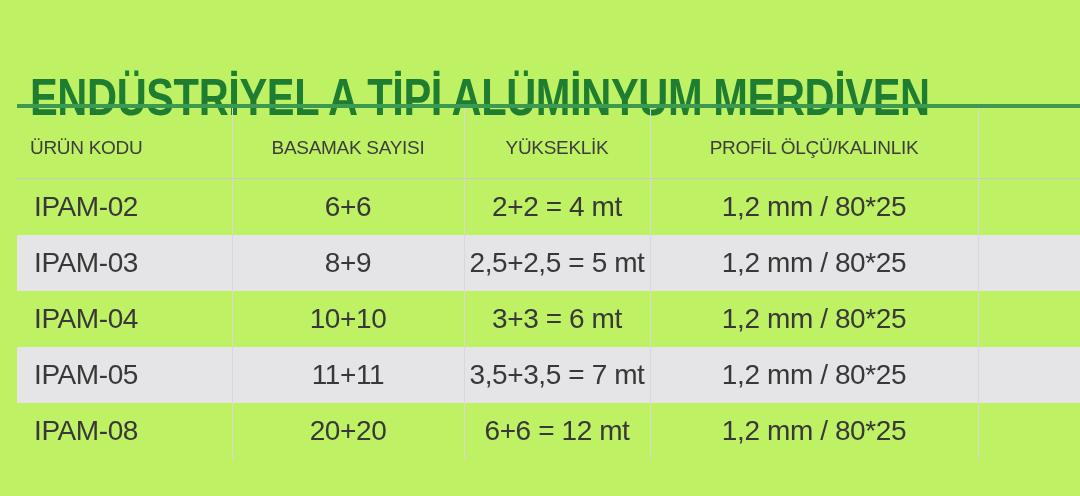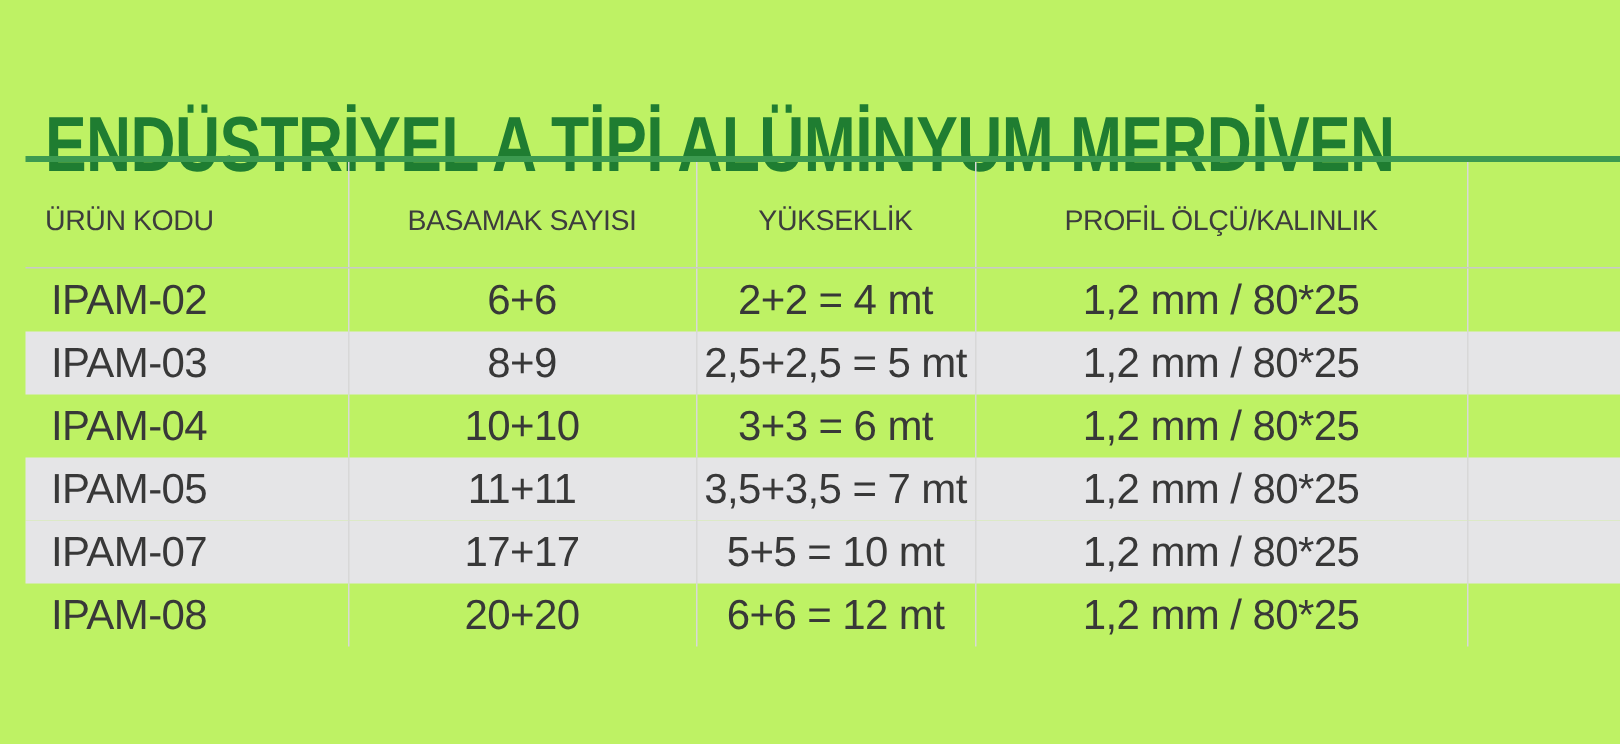--- a/index.html
+++ b/index.html
@@ -49,21 +49,21 @@
     color:#3d3d3d;
     vertical-align:middle;
     padding:10px 0 0 0;
     border-bottom:1px solid #c9c9c9;
     white-space:nowrap;
     letter-spacing:-0.3px;
   }
   thead th.left{text-align:left;padding-left:13px;}
   thead th.center{text-align:center;}
   tbody td{
-    height:42px;
+    height:56px;
     font-size:28px;
     font-weight:400;
     color:#383838;
     vertical-align:middle;
     text-align:center;
     white-space:nowrap;
     letter-spacing:-0.4px;
     padding:0;
   }
   tbody td.left{text-align:left;padding-left:17px;}
@@ -118,27 +118,20 @@
         <td class="vline">1,2 mm / 80*25</td>
         <td class="vline"></td>
       </tr>
       <tr class="alt">
         <td class="left">IPAM-05</td>
         <td class="vline">11+11</td>
         <td class="vline">3,5+3,5 = 7 mt</td>
         <td class="vline">1,2 mm / 80*25</td>
         <td class="vline"></td>
       </tr>
-      <tr class="alt">
-        <td class="left">IPAM-07</td>
-        <td class="vline">17+17</td>
-        <td class="vline">5+5 = 10 mt</td>
-        <td class="vline">1,2 mm / 80*25</td>
-        <td class="vline"></td>
-      </tr>
       <tr>
         <td class="left">IPAM-08</td>
         <td class="vline">20+20</td>
         <td class="vline">6+6 = 12 mt</td>
         <td class="vline">1,2 mm / 80*25</td>
         <td class="vline"></td>
       </tr>
     </tbody>
   </table>
 

